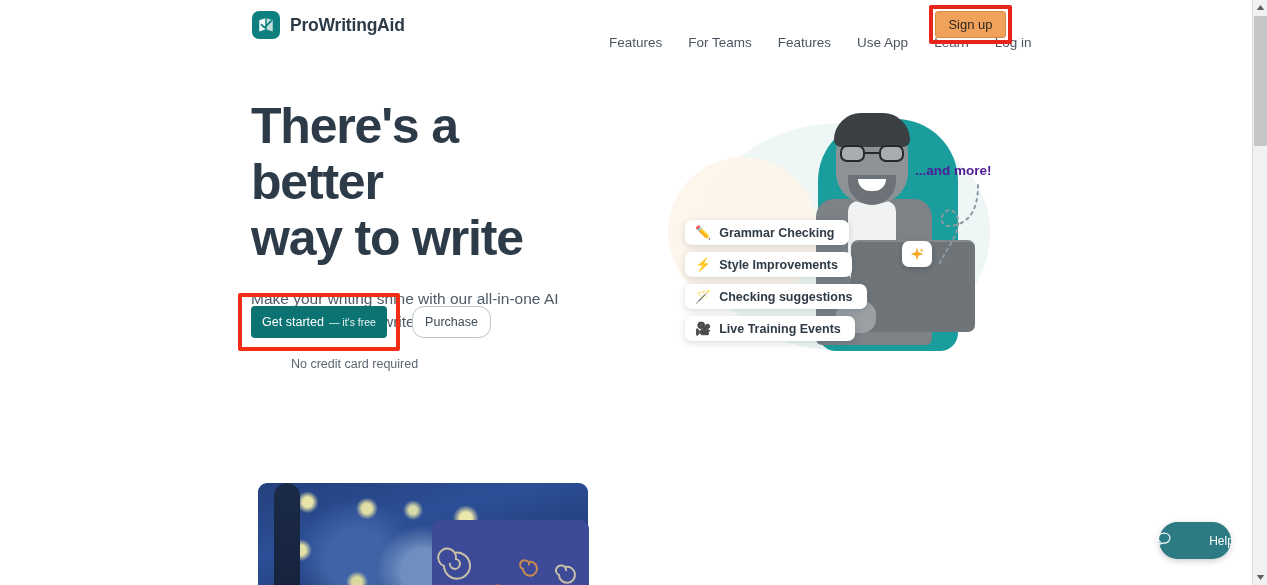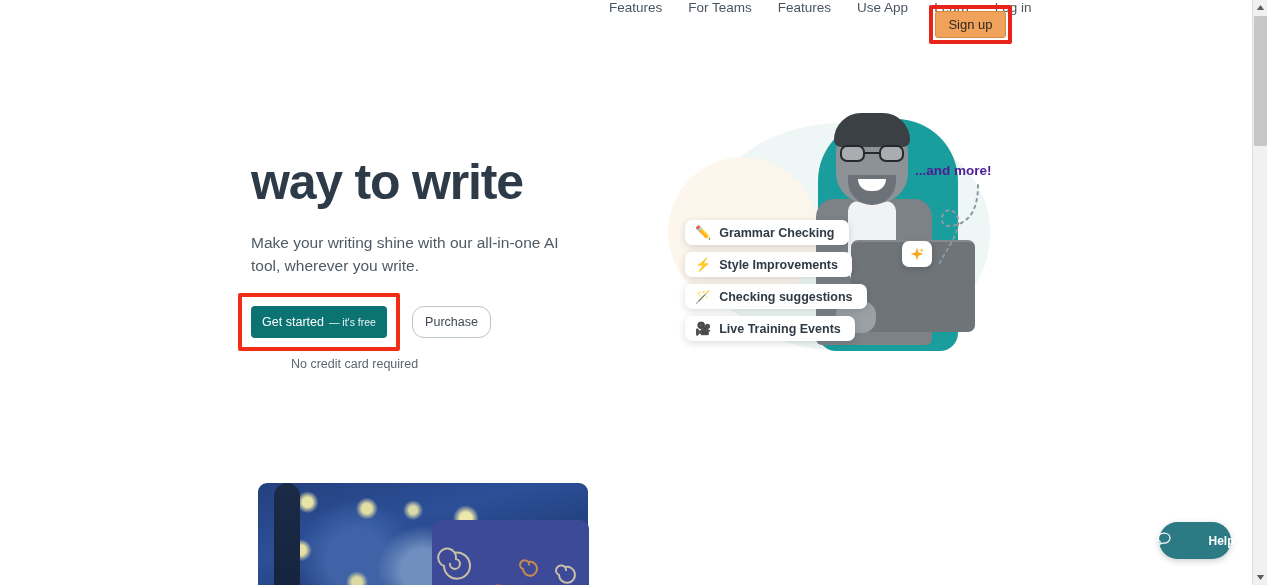--- a/index.html
+++ b/index.html
@@ -45,21 +45,21 @@
     font-weight: bold;
     color: #2c3b47;
     letter-spacing: -0.2px;
     white-space: nowrap;
   }
 
   #nav {
     position: absolute;
     left: 596px; top: 0;
     height: 50px;
-    display: flex; align-items: flex-start; gap: 0px;
+    display: flex; align-items: flex-end; gap: 0px;
   }
   .nav-link {
     font-size: 13.5px;
     color: #4a5560;
     padding: 0 13px;
     white-space: nowrap;
     cursor: pointer;
     text-decoration: none;
   }
 
@@ -375,21 +375,21 @@
     background: #2b7a84;
     border-radius: 19px;
     display: flex; align-items: center; justify-content: center;
     gap: 6px;
     cursor: pointer;
     box-shadow: 0 2px 6px rgba(0,0,0,.2);
   }
   #help-label {
     color: #ffffff;
     font-size: 12px;
-    font-weight: bold;
+    font-weight: normal;
     padding-left: 31px;
   }
 
   
   #scrollbar {
     position: absolute;
     right: 0; top: 0;
     width: 15px; height: 585px;
     background: #f1f1f1;
     border-left: 1px solid #dcdcdc;
@@ -411,39 +411,49 @@
     cursor: pointer;
   }
 </style>
 </head>
 <body>
 
 <div id="viewport">
 
   <div id="header">
 
+    <div id="brand">
+      <div id="logo-mark">
+        <svg width="18" height="18" viewBox="0 0 24 24" aria-hidden="true">
+          <path d="M3 5.5 L11 3 L11 18 L3 20.5 Z" fill="#ffffff" opacity="0.95"></path>
+          <path d="M13 3 L21 5.5 L21 20.5 L13 18 Z" fill="#ffffff" opacity="0.75"></path>
+          <path d="M6 11.5 L10 15.5 L19 6.5" fill="none" stroke="#0f8080" stroke-width="2.4" stroke-linecap="round" stroke-linejoin="round"></path>
+        </svg>
+      </div>
+      <div id="brand-name">ProWritingAid</div>
+    </div>
 
     <div id="nav">
       <a class="nav-link" href="#">Features</a>
       <a class="nav-link" href="#">For Teams</a>
       <a class="nav-link" href="#">Features</a>
       <a class="nav-link" href="#">Use App</a>
       <a class="nav-link" href="#">Learn</a>
       <a class="nav-link" href="#">Log in</a>
     </div>
 
     <div id="signup-wrap">
       <div id="signup-button">Sign up</div>
       <div id="signup-highlight"></div>
     </div>
   </div>
 
   <div id="hero-copy">
     <h1 id="hero-title">
-      <br>
+      <span>There's a better</span><br>
       <span>way to write</span>
     </h1>
     <p id="hero-sub">Make your writing shine with our all-in-one AI tool, wherever you write.</p>
   </div>
 
   <div id="cta-row">
     <div id="getstarted-wrap">
       <div id="getstarted-button">
         <span id="getstarted-main">Get started</span>
         <span id="getstarted-note">— it's free</span>

